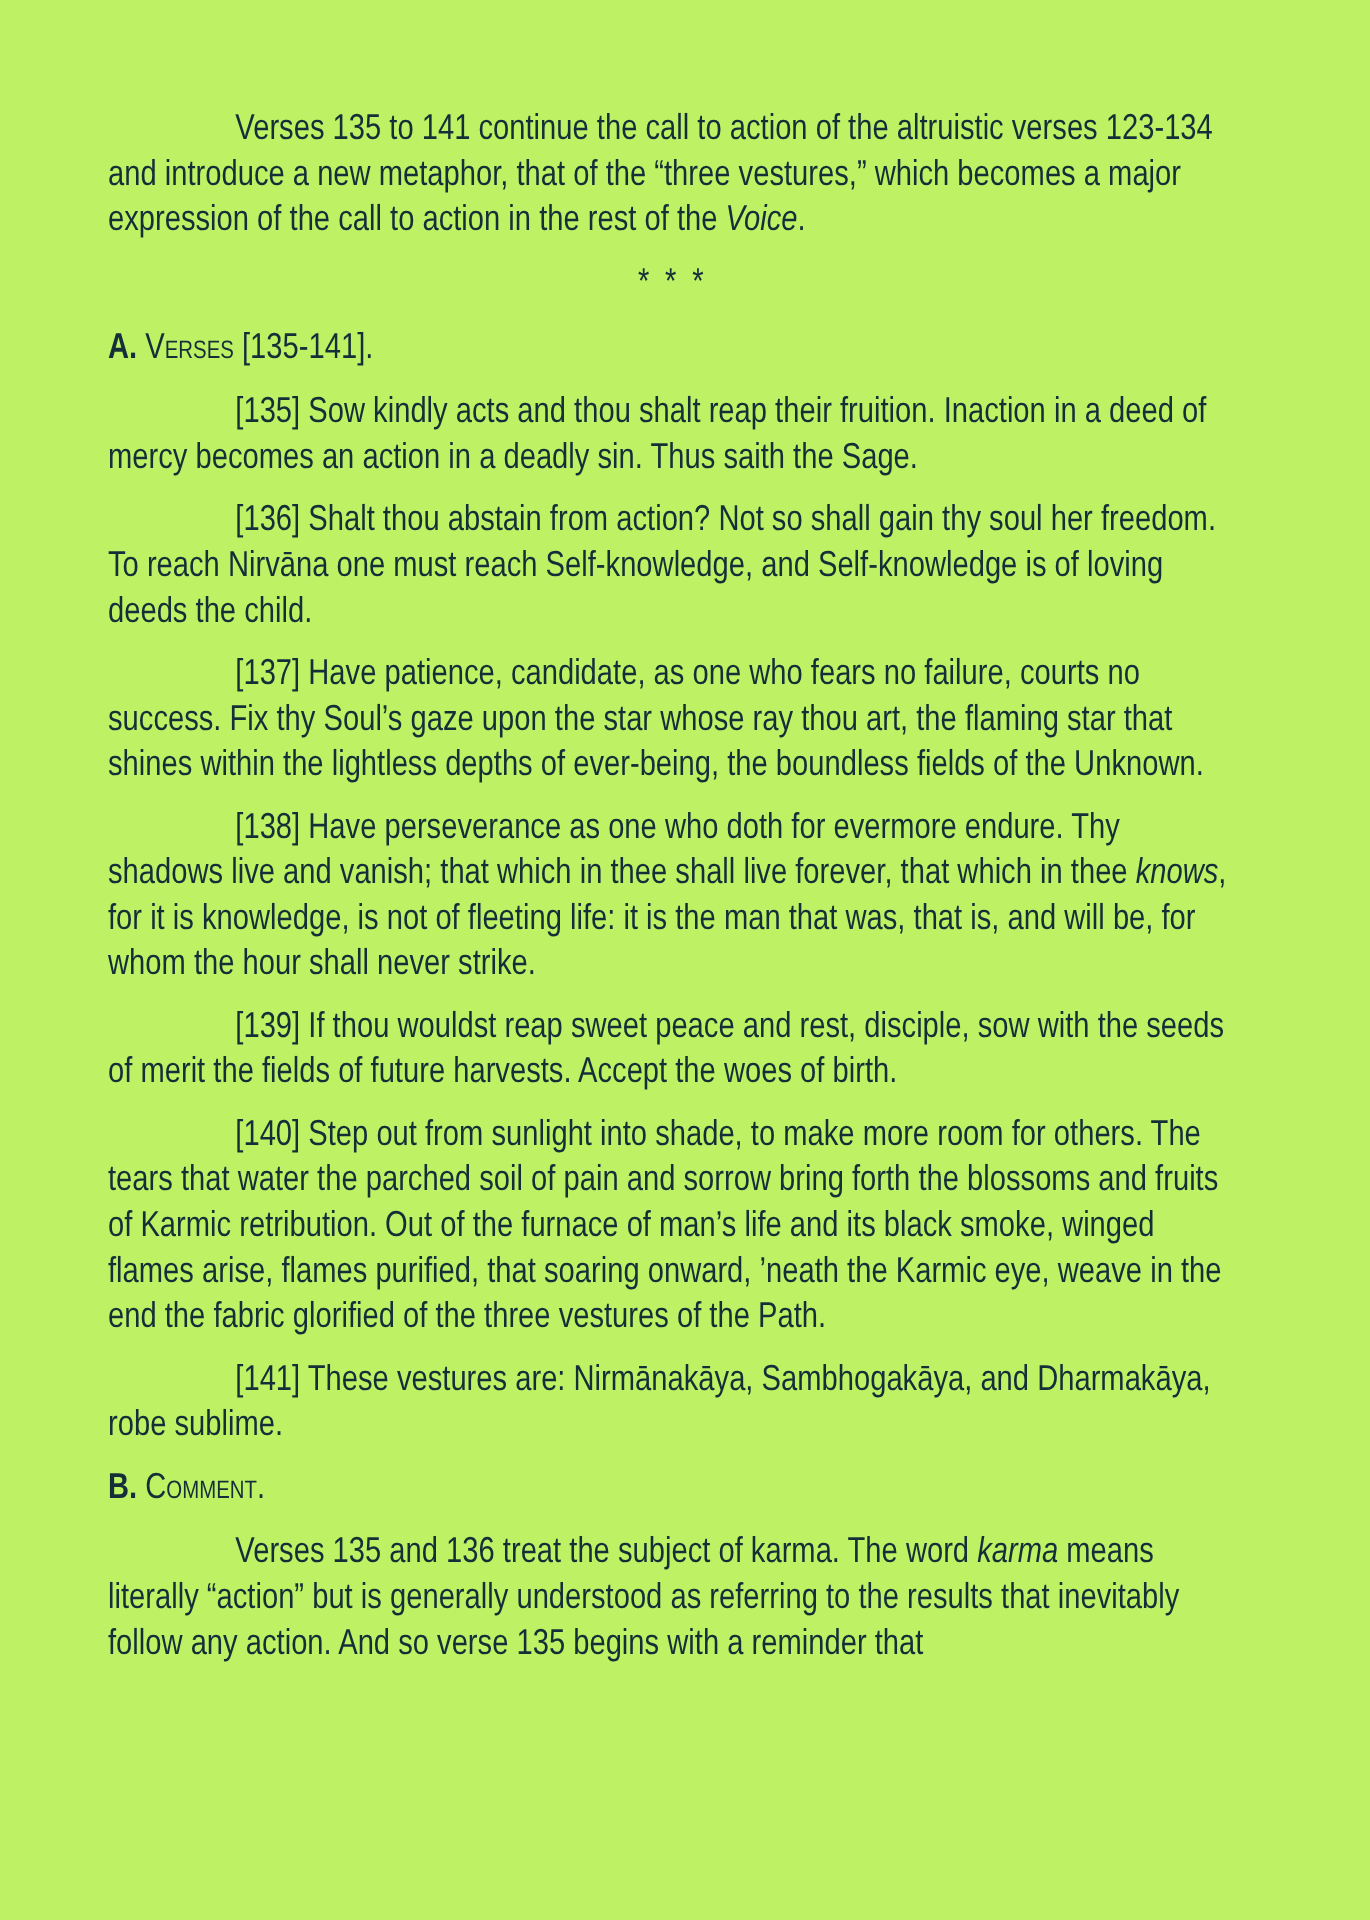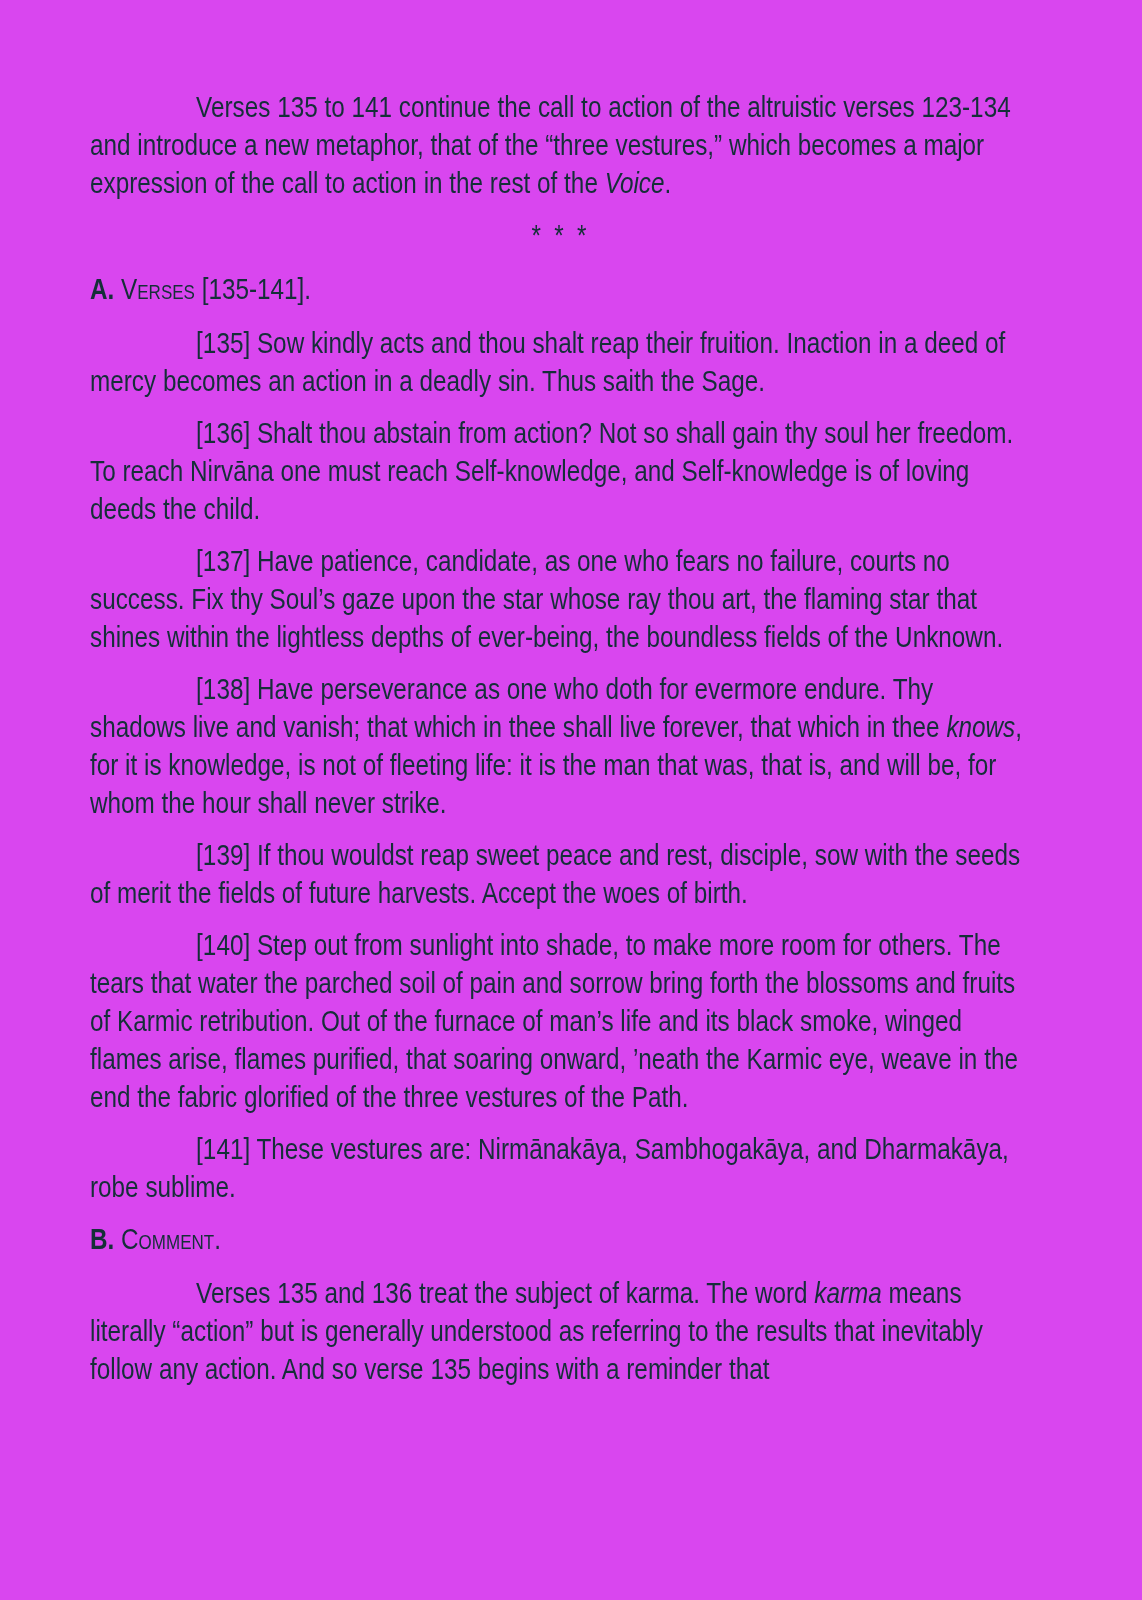--- a/index.html
+++ b/index.html
@@ -4,21 +4,21 @@
 <style>
   html, body {
     margin: 0;
     padding: 0;
     background: #ffffff;
   }
   .page {
     position: relative;
     width: 1142px;
     height: 1600px;
-    background: #d946ef;
+    background: #bef264;
     overflow: hidden;
     font-family: "Liberation Sans", "DejaVu Sans", sans-serif;
     color: #152f38;
   }
   
   .content {
     position: absolute;
     left: 90px;
     top: 88px;
     width: 1162px;

